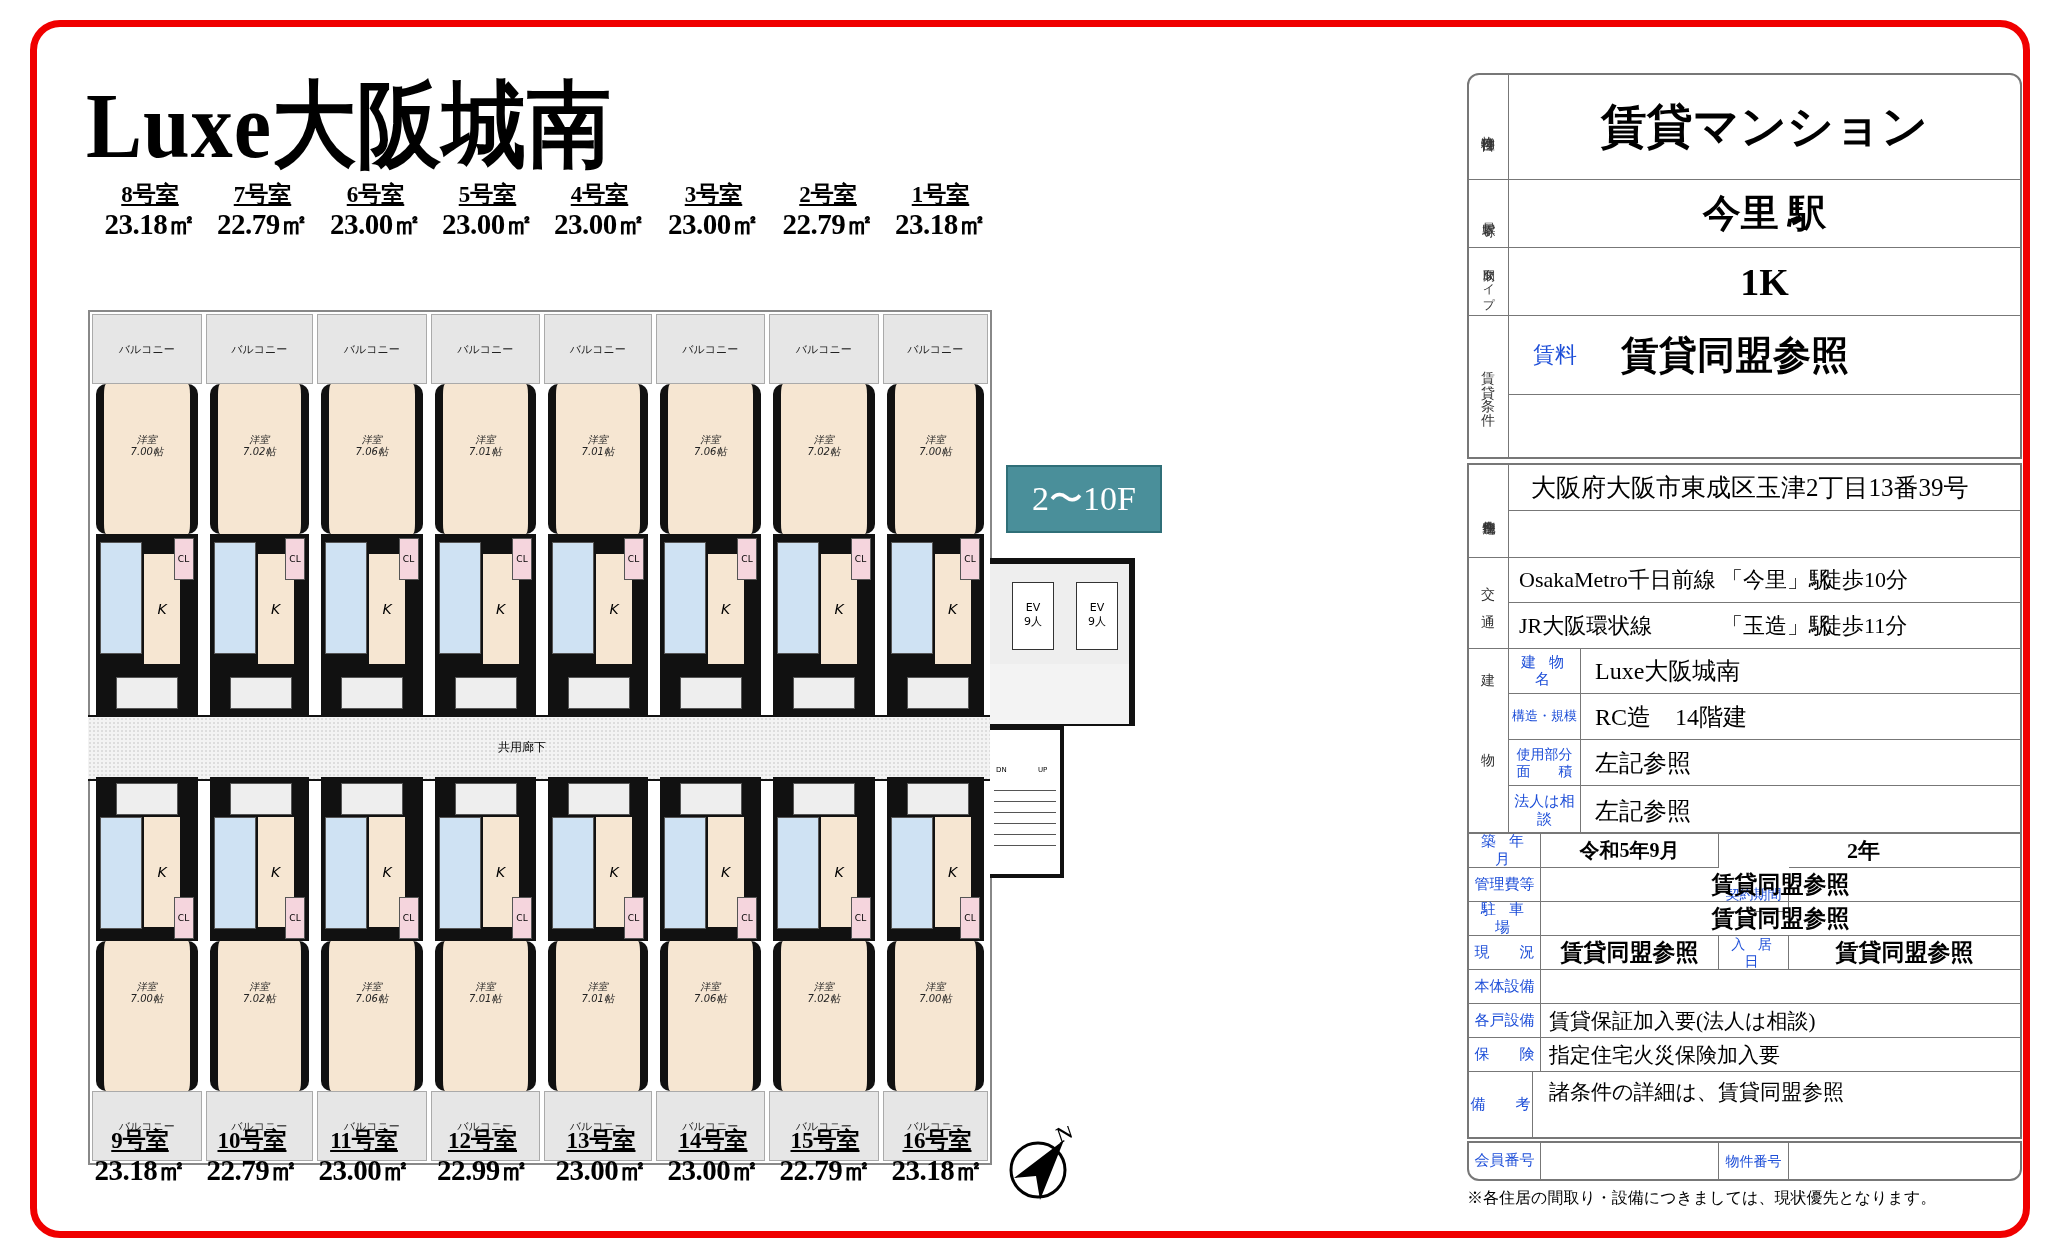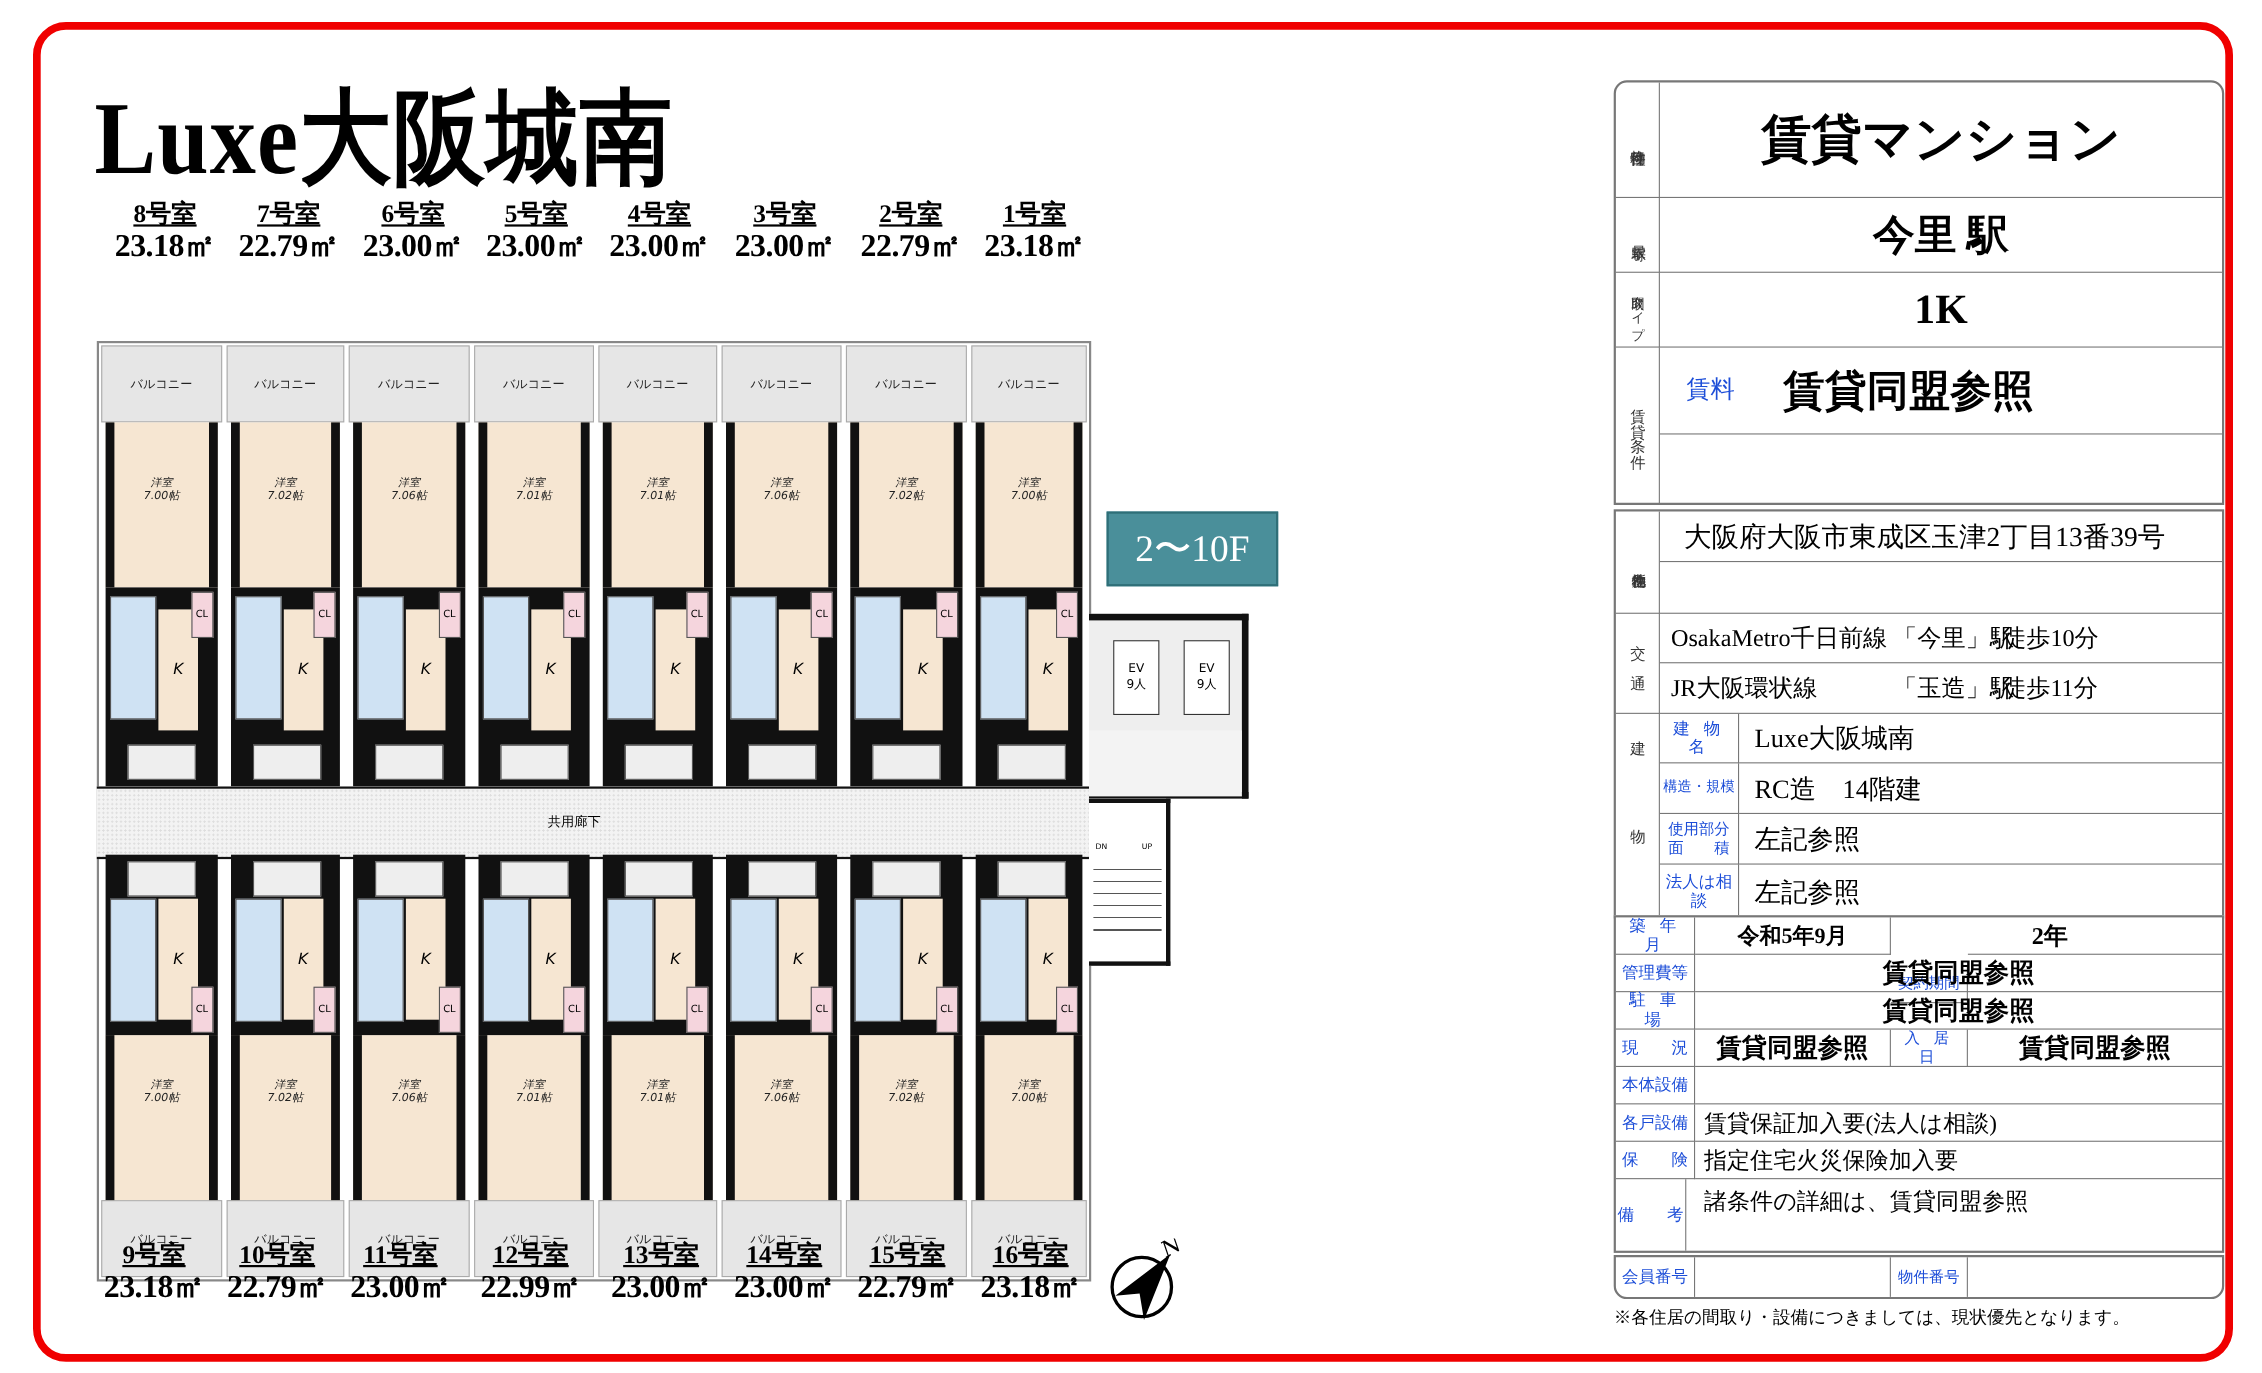--- a/index.html
+++ b/index.html
@@ -15,21 +15,21 @@
   .room-label .area { font-size:29px; letter-spacing:-0.5px; }
 
   
   .plan { position:absolute; left:88px; top:262px; width:904px; height:855px;
           border:2px solid #888; background:#fff; box-sizing:border-box;margin-top:48px; }
   .row { position:absolute; left:0; width:100%; display:flex; }
   .unit { position:relative; height:100%; box-sizing:border-box; }
   .balcony { position:absolute; left:2px; right:2px; height:68px; background:#e6e6e6;
              border:1px solid #aaa; font-family:"DejaVu Sans",sans-serif; font-size:11px; color:#222;
              display:flex; align-items:center; justify-content:center; }
-  .room { position:absolute; left:6px; right:6px; background:#f6e6d2; border-left:8px solid #111; border-right:8px solid #111; }
+  .room { position:absolute; left:6px; right:6px; background:#f6e6d2; border-left:8px solid #111; border-right:8px solid #111;border-radius:10px; }
   .room .lbl { position:absolute; left:0; right:0; text-align:center; font-family:"DejaVu Sans",sans-serif;
                font-size:10px; font-style:italic; color:#222; line-height:1.2; }
   .core { position:absolute; left:6px; right:6px; background:#111; }
   .wet { position:absolute; background:#cfe2f3; border:1px solid #555; }
   .cl { position:absolute; background:#f5d5dd; border:1px solid #555; font-family:"DejaVu Sans",sans-serif; font-size:9px;
         display:flex; align-items:center; justify-content:center; }
   .kit { position:absolute; background:#f6e6d2; font-family:"DejaVu Sans",sans-serif; font-style:italic; font-size:14px;
          display:flex; align-items:center; justify-content:center; }
   .corridor { position:absolute; left:-2px; top:403px; width:908px; height:62px; background:#f3f3f3;
               border-top:2px solid #111; border-bottom:2px solid #111;

